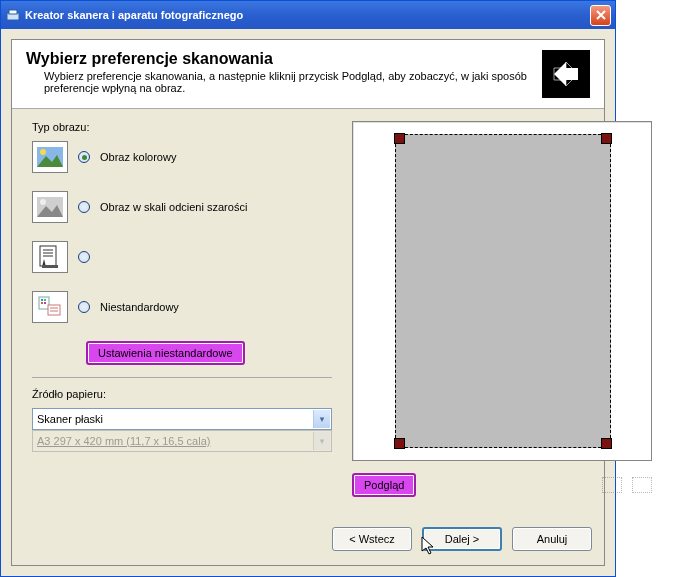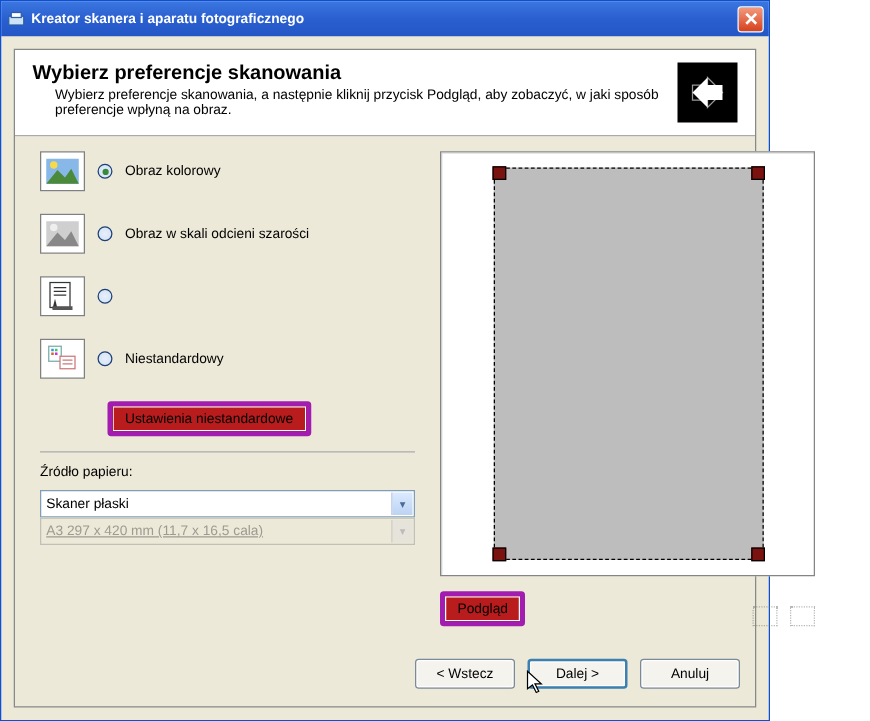--- a/index.html
+++ b/index.html
@@ -15,35 +15,35 @@
   .header-text .h1 { font-weight: bold; font-size: 16px; margin-bottom: 2px; }
   .header-text .h2 { font-size: 11px; margin-left: 18px; max-width: 520px; }
   .header-icon { width: 48px; height: 48px; background: #000; display: flex; align-items: center; justify-content: center; }
   .body { padding: 12px 20px 0 20px; display: flex; gap: 20px; }
   .left { width: 300px; }
   .label { margin-bottom: 8px; }
   .opt { display: flex; align-items: center; margin-bottom: 18px; gap: 10px; }
   .thumb { width: 36px; height: 32px; border: 1px solid #808080; background: #fff; box-shadow: inset 1px 1px 0 #fff; display: flex; align-items: center; justify-content: center; }
   .radio { width: 12px; height: 12px; border-radius: 50%; border: 1px solid #1c3f77; background: radial-gradient(#e8f0fa,#cfe0f4); display: flex; align-items: center; justify-content: center; }
   .radio.sel::after { content: ""; width: 5px; height: 5px; border-radius: 50%; background: #3a8a3a; }
-  .custom-btn, .preview-btn { border: 4px solid #a21caf; background: #b91c1c; padding: 4px 10px; border-radius: 3px; cursor: pointer; box-shadow: 0 0 0 1px #fff inset; }
+  .custom-btn, .preview-btn { border: 2px solid #a21caf; background: #d946ef; padding: 4px 10px; border-radius: 3px; cursor: pointer; box-shadow: 0 0 0 1px #fff inset; }
   .custom-btn { margin-left: 54px; }
   .sep { border-top: 1px solid #aaa; margin: 12px 0 10px 0; }
   .combo { width: 300px; height: 22px; border: 1px solid #7f9db9; background: #fff; display: flex; align-items: center; padding-left: 4px; position: relative; }
   .combo.disabled { background: #ece9d8; color: #9e9a91; border-color: #c0c0b8; text-decoration: underline; }
   .combo .arrow { position: absolute; right: 1px; top: 1px; bottom: 1px; width: 17px; background: linear-gradient(#dbeafe,#bcd3f3); border-left: 1px solid #b4c8e8; display: flex; align-items: center; justify-content: center; color: #4a6a99; font-size: 9px; }
   .combo.disabled .arrow { background: #e6e3da; border-left-color: #d0cdc2; color: #bbb; }
   .disabled-lbl { color: #9e9a91; margin-top: 6px; margin-bottom: 4px; }
   .right { flex: 1; }
   .preview-box { width: 300px; height: 340px; border: 1px solid #858583; background: #fff; position: relative; box-shadow: inset 1px 1px 0 #e0e0e0; }
   .scan-area { position: absolute; top: 12px; left: 42px; width: 216px; height: 314px; border: 1px dashed #000; background: #bdbdbd; }
   .handle { position: absolute; width: 11px; height: 11px; background: #7a1210; border: 1px solid #000; }
   .h-tl { top: -2px; left: -2px; } .h-tr { top: -2px; right: -2px; }
   .h-bl { bottom: -2px; left: -2px; } .h-br { bottom: -2px; right: -2px; }
-  .preview-row { margin-top: 12px; display: flex; align-items: flex-end; gap: 12px; }
+  .preview-row { margin-top: 12px; display: flex; align-items: center; gap: 12px; }
   .tool-icons { margin-left: auto; display: flex; gap: 10px; opacity: 0.45; }
   .tool { width: 20px; height: 16px; border: 1px dotted #666; position: relative; }
   .footer { position: absolute; bottom: 14px; right: 12px; display: flex; gap: 10px; }
   .btn { min-width: 80px; height: 24px; border: 1px solid #7a8a99; background: #f4f3ee; border-radius: 3px; display: flex; align-items: center; justify-content: center; cursor: pointer; box-shadow: 0 0 0 1px #fff inset; }
   .btn.def { border: 2px solid #3c7fb1; }
   .cursor { position: absolute; bottom: 9px; right: 167px; pointer-events: none; }
 </style>
 </head>
 <body>
 
@@ -72,20 +72,21 @@
       <div class="header-icon">
         <svg width="40" height="40" viewBox="0 0 40 40">
             <path d="M8 20 L20 8 L20 14 L32 14 L32 26 L20 26 L20 32 Z" fill="#fff"></path>
             <path d="M32 20 L20 32 L20 26 L8 26 L8 14 L20 14 L20 8 Z" fill="none" stroke="#fff" stroke-width="1" opacity="0.6"></path>
           </svg>
       </div>
     </div>
 
     <div class="body">
       <div class="left">
+        <div class="label">Typ obrazu:</div>
 
         <div class="opt">
           <div class="thumb">
             <svg width="28" height="22" viewBox="0 0 28 22">
                 <rect width="28" height="22" fill="#fff"></rect>
                 <rect x="1" y="1" width="26" height="20" fill="#87b8e8"></rect>
                 <circle cx="7" cy="6" r="3" fill="#f6d94c"></circle>
                 <path d="M1 21 L10 10 L16 16 L21 9 L27 21 Z" fill="#4a8a3a"></path>
               </svg>
           </div>

